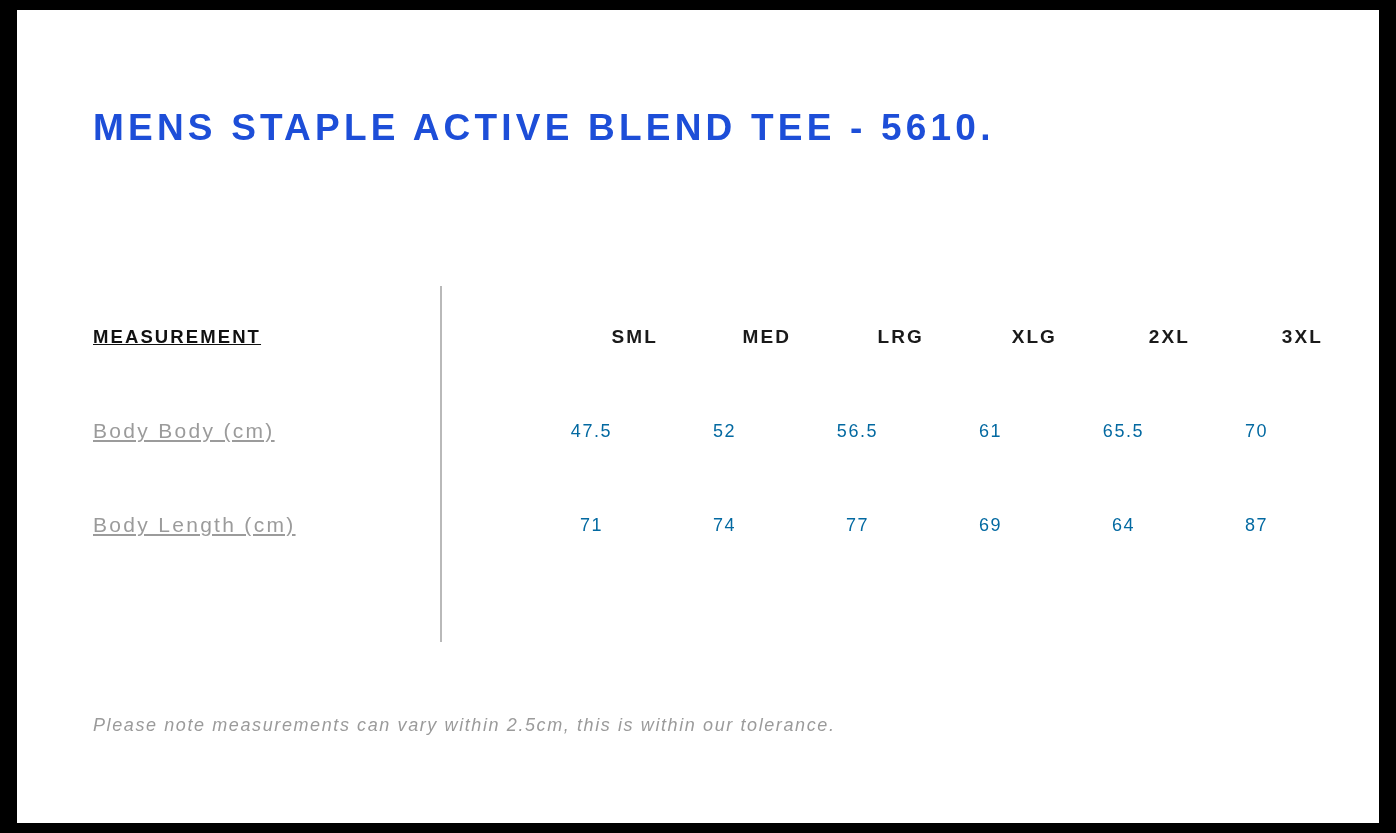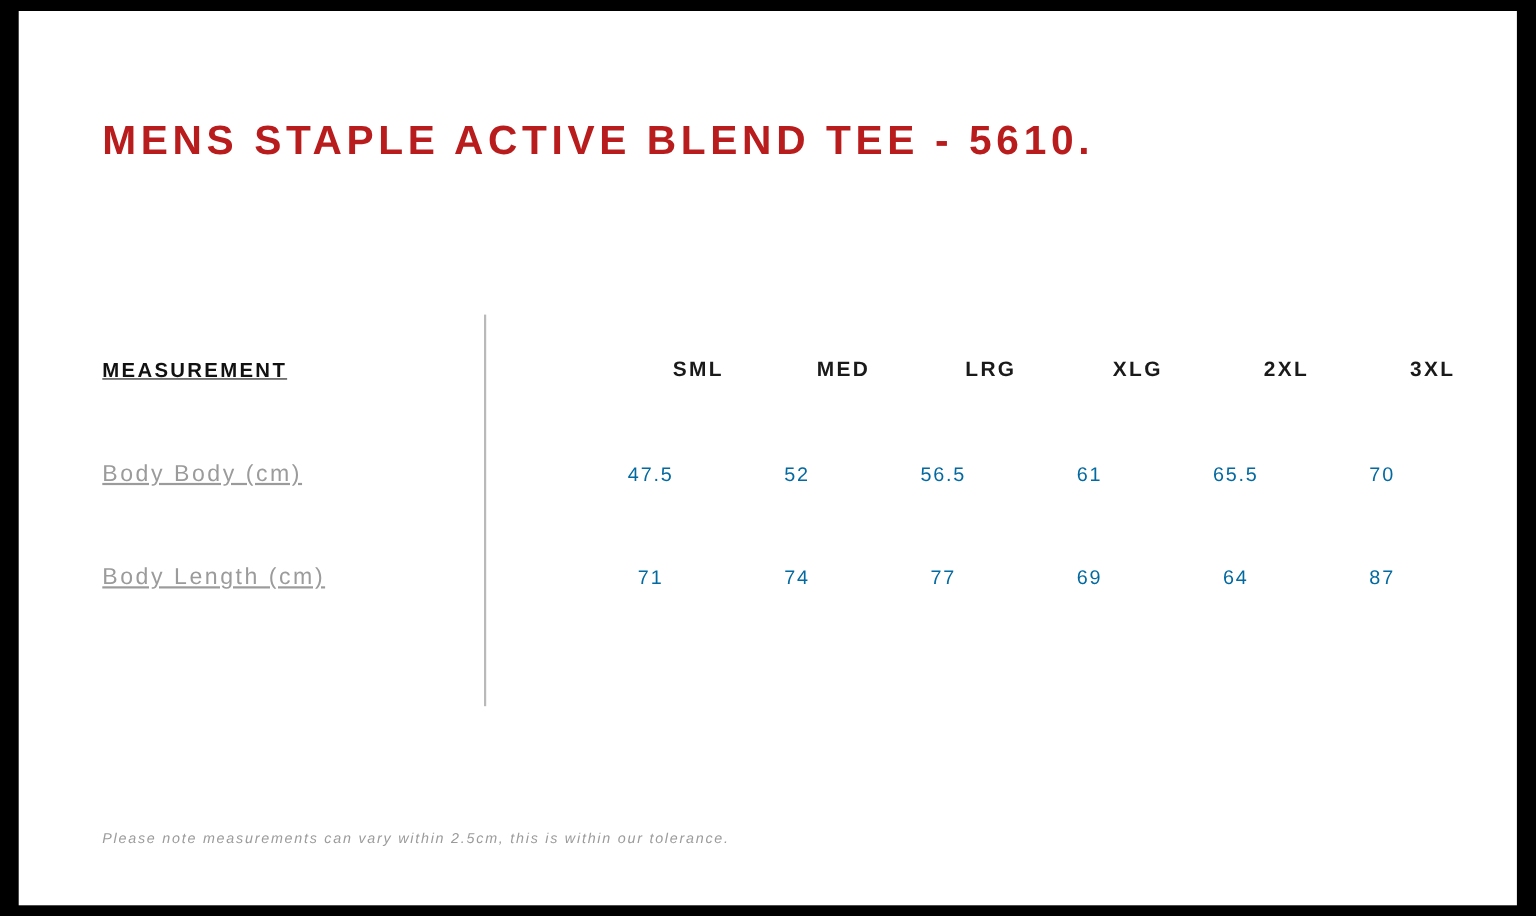--- a/index.html
+++ b/index.html
@@ -21,21 +21,21 @@
     height: 813px;
     background: #ffffff;
   }
   .title {
     position: absolute;
     left: 76px;
     top: 97px;
     font-size: 37px;
     font-weight: bold;
     letter-spacing: 4.2px;
-    color: #b91c1c;
+    color: #1d4ed8;
     white-space: nowrap;
   }
   .table-wrap {
     position: absolute;
     left: 76px;
     top: 280px;
     width: 1230px;
   }
   .vline {
     position: absolute;
@@ -88,26 +88,25 @@
   td.value {
     font-size: 18px;
     font-weight: normal;
     letter-spacing: 1.6px;
     color: #0369a1;
   }
   .note {
     position: absolute;
     left: 76px;
     top: 705px;
-    font-size: 13px;
+    font-size: 18px;
     font-style: italic;
     letter-spacing: 1.6px;
     color: #9b9b9b;
     white-space: nowrap;
-    margin-top: 39px;
   }
 </style>
 </head>
 <body>
 
 <div class="page">
 
   <div class="title">MENS STAPLE ACTIVE BLEND TEE - 5610.</div>
 
   <div class="vline"></div>

